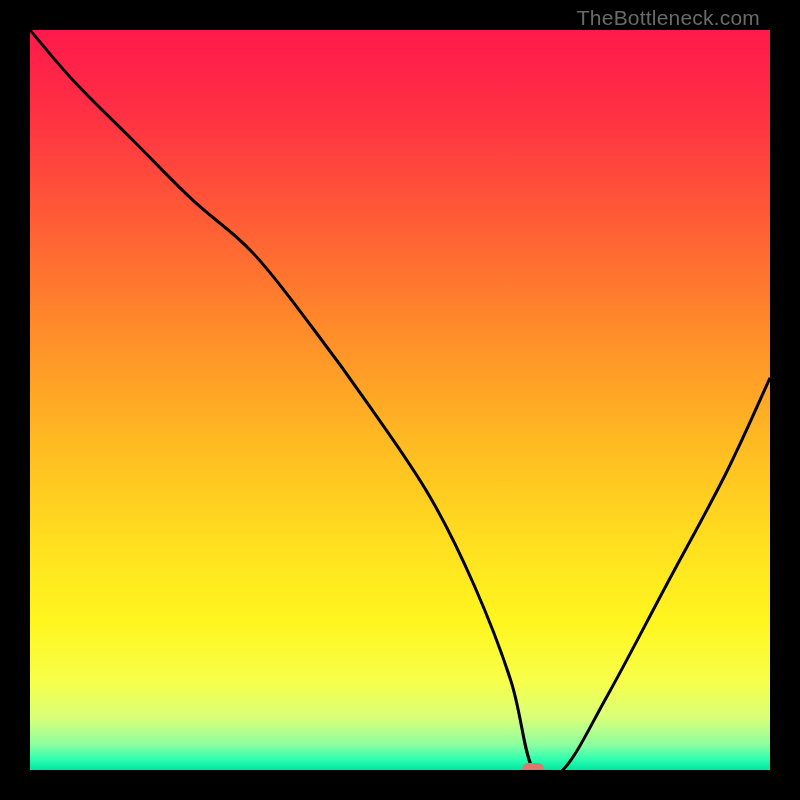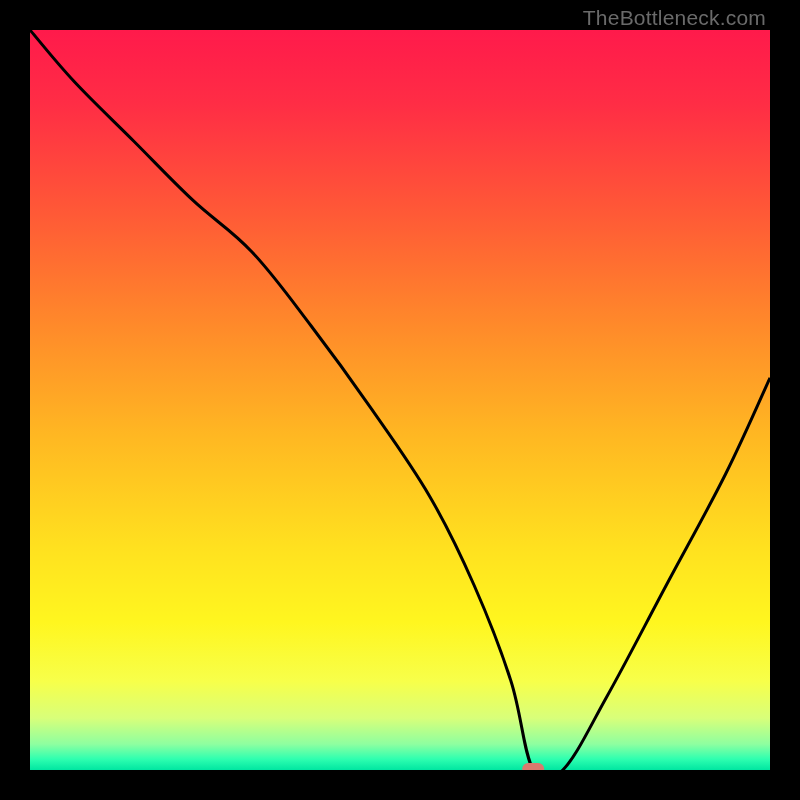--- a/index.html
+++ b/index.html
@@ -19,21 +19,21 @@
   .plot-wrap {
     position: absolute;
     left: 30px;
     top: 30px;
     width: 740px;
     height: 740px;
   }
   .watermark {
     position: absolute;
     top: 6px;
-    right: 34px;
+    right: 40px;
     color: #6a6a6a;
     font-size: 21px;
     letter-spacing: 0.2px;
     font-weight: 500;
     user-select: none;
   }
 </style>
 </head>
 <body>
 

